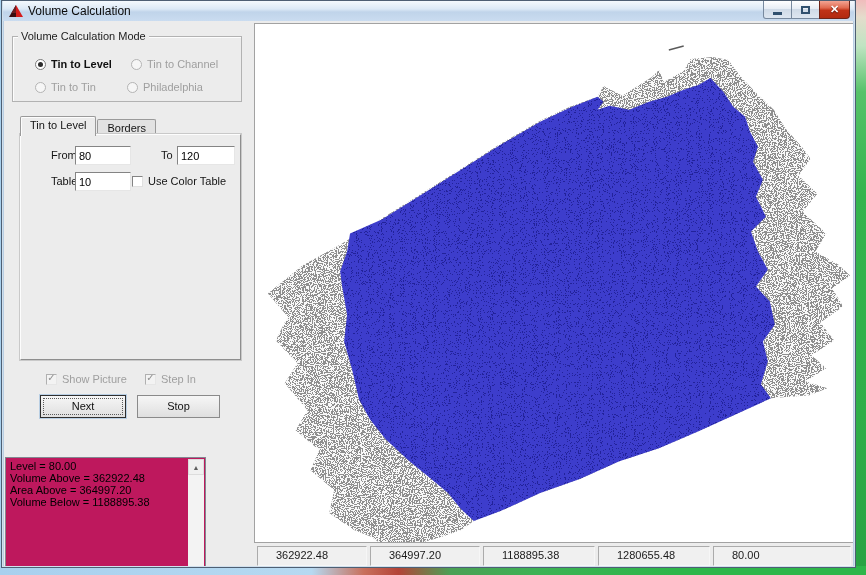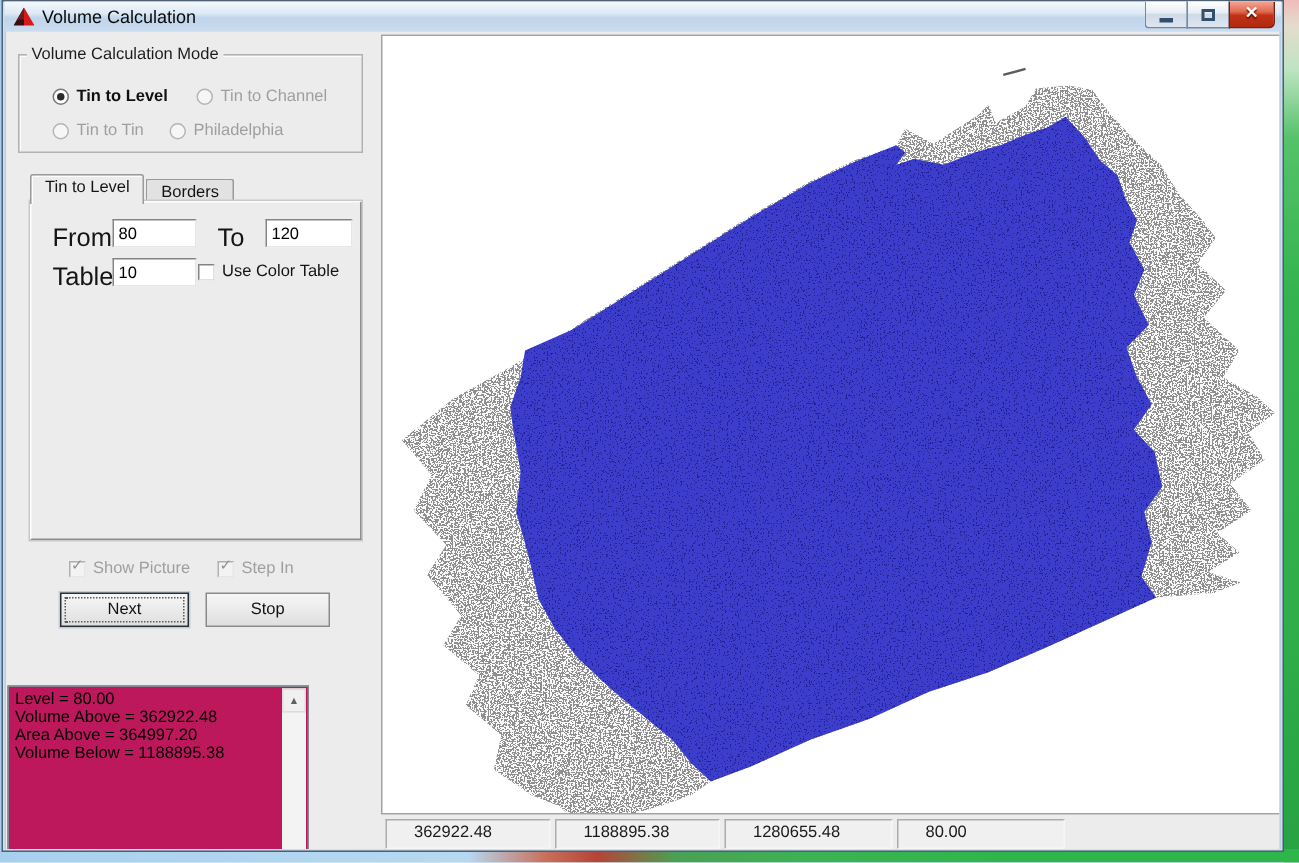--- a/index.html
+++ b/index.html
@@ -49,21 +49,21 @@
   
   .tab-strip { position:absolute; left:16px; top:95px; display:flex; align-items:flex-end; height:19px; }
   .tab { font-size:11px; color:#141414; padding:2px 9px 3px 9px; background:#ececec;
     border:1px solid #9a9a9a; border-bottom:none; border-radius:2px 2px 0 0; margin-right:1px; }
   .tab.active { position:relative; z-index:2; padding-bottom:5px; margin-bottom:-1px;
     box-shadow:1px 0 0 #fdfdfd inset, 0 1px 0 #fdfdfd inset; }
   .tab:not(.active) { height:16px; background:#e2e2e2; }
   .tab-body { position:absolute; left:16px; top:113px; width:221px; height:226px; background:#ececec;
     border:1px solid; border-color:#fdfdfd #8e8e8e #8e8e8e #fdfdfd; box-shadow:0 0 0 1px #c9c9c9; }
 
-  .field-label { position:absolute; font-size:17px; color:#141414; }
+  .field-label { position:absolute; font-size:11px; color:#141414;margin-left:16px; }
   .text-input { position:absolute; height:19px; font-size:11px; font-family:"Liberation Sans",sans-serif;
     border:1px solid; border-color:#848484 #e6e6e6 #e6e6e6 #848484; background:#fff; padding:0 3px; color:#000; }
 
   .checkbox-item { position:absolute; display:flex; align-items:center; gap:5px; }
   .checkbox-box { width:11px; height:11px; background:#fff; border:1px solid; border-color:#848484 #e0e0e0 #e0e0e0 #848484;
     display:flex; align-items:center; justify-content:center; font-size:10px; line-height:1; color:#444; flex:0 0 auto; }
   .checkbox-item .check { display:none; margin-top:-2px; }
   .checkbox-item.checked .check { display:block; }
   .checkbox-item .checkbox-label { font-size:11px; color:#141414; white-space:nowrap; }
   .checkbox-item.disabled .checkbox-label { color:#9f9f9f; }
@@ -138,21 +138,21 @@
             <span class="radio-label">Tin to Level</span>
           </div>
           <div class="radio-item disabled" style="left: 118px; top: 21px;">
             <span class="radio-circle"></span>
             <span class="radio-label">Tin to Channel</span>
           </div>
           <div class="radio-item disabled" style="left: 22px; top: 44px;">
             <span class="radio-circle"></span>
             <span class="radio-label">Tin to Tin</span>
           </div>
-          <div class="radio-item disabled" style="left: 100px; top: 44px;">
+          <div class="radio-item disabled" style="left: 114px; top: 44px;">
             <span class="radio-circle"></span>
             <span class="radio-label">Philadelphia</span>
           </div>
         </div>
     </div>
 
     <div class="tab-strip" id="tab-strip">
         <div class="tab active">Tin to Level</div>
         <div class="tab">Borders</div>
       </div>
@@ -241,19 +241,20 @@
           </filter>
         </defs>
         <polygon id="poly-outer" points="346,73 352,62 371,72 401,53 408,46 413,58 433,47 440,35 462,33 478,36 490,52 505,68 524,86 536,105 553,124 561,135 549,152 568,170 553,188 577,210 566,228 589,241 601,252 583,265 594,283 571,299 585,317 562,332 577,345 556,358 578,365 560,372 521,375 488,390 448,408 408,425 368,438 328,456 288,470 248,488 221,498 208,507 188,514 160,522 148,520 130,523 118,514 100,507 75,490 80,467 56,447 65,427 41,407 53,387 30,360 43,340 21,317 33,293 13,270 48,242 88,220 128,195 168,170 208,145 248,120 288,97 318,83" fill="#8f8f8f" filter="url(#fGray)"></polygon>
         <polygon id="poly-inner" points="346,73 352,78 346,86 358,82 378,86 398,78 416,73 433,66 448,61 460,54 473,68 483,83 495,93 500,108 508,123 503,138 513,156 506,173 516,193 501,208 508,228 518,246 506,263 520,278 525,301 513,318 518,338 511,361 521,375 488,390 448,408 408,425 368,438 328,456 288,470 248,488 221,498 208,486 195,470 178,456 156,438 132,416 116,396 105,376 98,346 90,318 93,291 88,263 86,248 93,228 96,210 128,196 168,171 208,146 248,121 288,98 318,84" fill="#3d3dcc" filter="url(#fBlue)"></polygon>
         <line id="dash-line" stroke="#5a5a5a" stroke-width="1.5" x1="418" y1="26" x2="433" y2="22"></line>
       </svg>
     </div>
 
     <div class="status-bar" id="status-bar">
         <div class="status-panel">362922.48</div>
+        <div class="status-panel">364997.20</div>
         <div class="status-panel">1188895.38</div>
         <div class="status-panel">1280655.48</div>
         <div class="status-panel">80.00</div>
       </div>
 
   </div>
 </div>
 
 </body></html>

